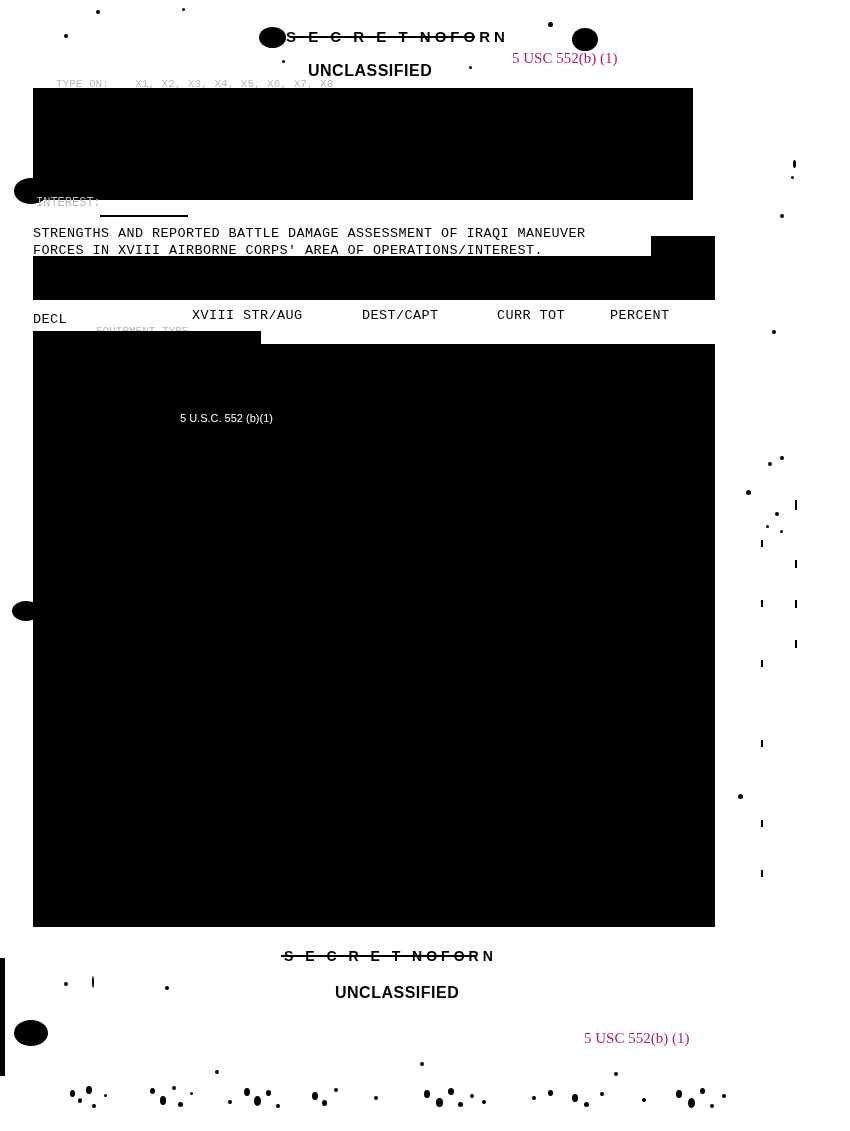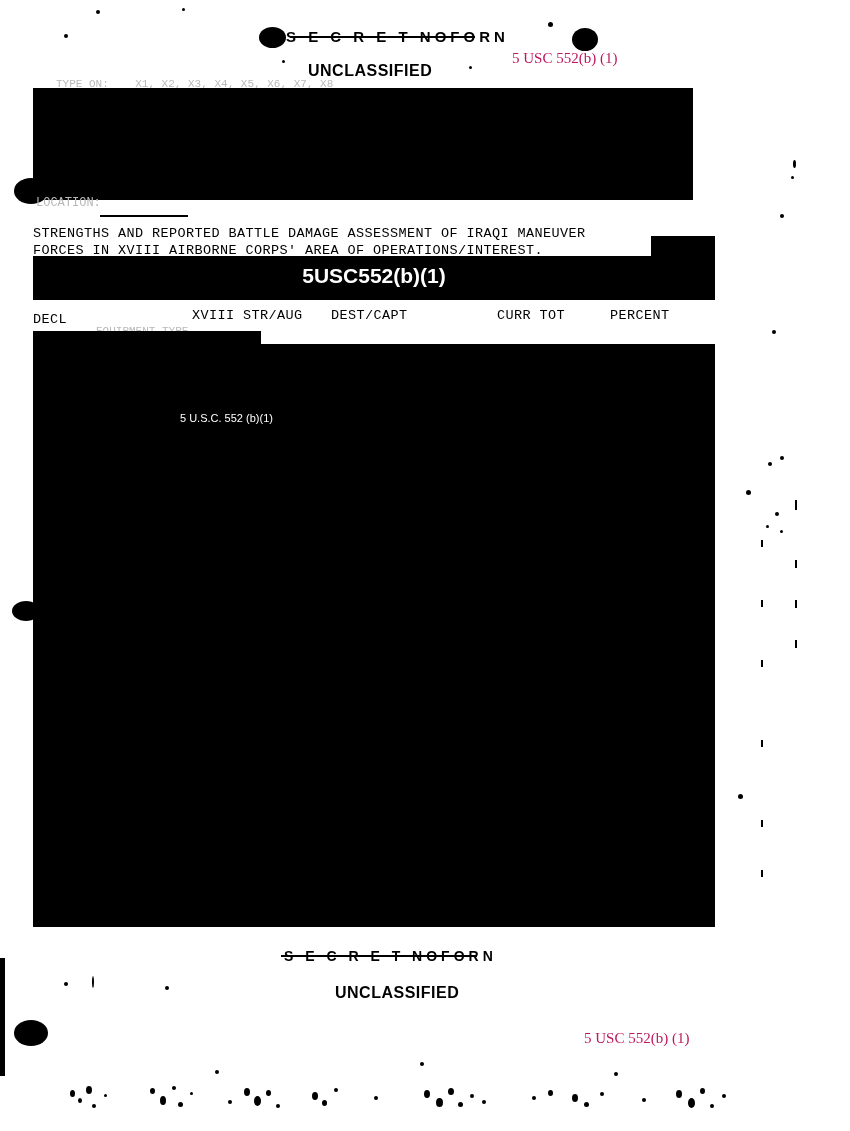--- a/index.html
+++ b/index.html
@@ -128,35 +128,34 @@
 
   <div class="stamp-unclass" style="left:308px; top:62px;">UNCLASSIFIED</div>
 
   <div class="exemption" style="left:512px; top:50px;">5 USC 552(b) (1)</div>
 
   <div class="ghost" style="left:56px; top:78px;">TYPE ON:    X1, X2, X3, X4, X5, X6, X7, X8</div>
 
   <div class="redact" style="left:33px; top:88px; width:660px; height:112px;"></div>
   <div class="blob" style="left:14px; top:178px; width:34px; height:26px;"></div>
 
-  <div class="ghost" style="left:36px; top:196px; font-size:12px;">LOCATION:</div>
+  <div class="ghost" style="left:36px; top:196px; font-size:12px;">INTEREST:</div>
 
   <div class="mono" style="left:33px; top:242px;">FORCES IN XVIII AIRBORNE CORPS' AREA OF OPERATIONS/INTEREST.</div>
   <div class="mono" style="left:33px; top:225px;">STRENGTHS AND REPORTED BATTLE DAMAGE ASSESSMENT OF IRAQI MANEUVER</div>
 
   <div class="mono-strike" style="left:100px; top:215px; width:88px;"></div>
 
   <div class="redact" style="left:651px; top:236px; width:64px; height:20px;"></div>
 
   <div class="redact" style="left:33px; top:256px; width:682px; height:44px;"></div>
-  <div class="redact-label" style="left:33px; top:264px; width:682px; font-size:21px; font-weight:bold;">5USC552(b)(1)</div>
 
   <div class="mono" style="left:33px; top:311px;">DECL</div>
   <div class="mono" style="left:192px; top:307px;">XVIII STR/AUG</div>
-  <div class="mono" style="left:331px; top:307px;text-align:center;">DEST/CAPT</div>
+  <div class="mono" style="left:362px; top:307px;text-align:center;">DEST/CAPT</div>
   <div class="mono" style="left:497px; top:307px;">CURR TOT</div>
   <div class="mono" style="left:610px; top:307px;">PERCENT</div>
 
   <div class="ghost" style="left:96px; top:325px;">EQUIPMENT TYPE</div>
 
   <div class="redact" style="left:33px; top:331px; width:228px; height:16px;"></div>
 
   <div class="redact" style="left:33px; top:344px; width:682px; height:583px;"></div>
   <div class="redact-label" style="left:180px; top:412px; width:320px; font-size:11px; text-align:left;">5 U.S.C. 552 (b)(1)</div>
 

